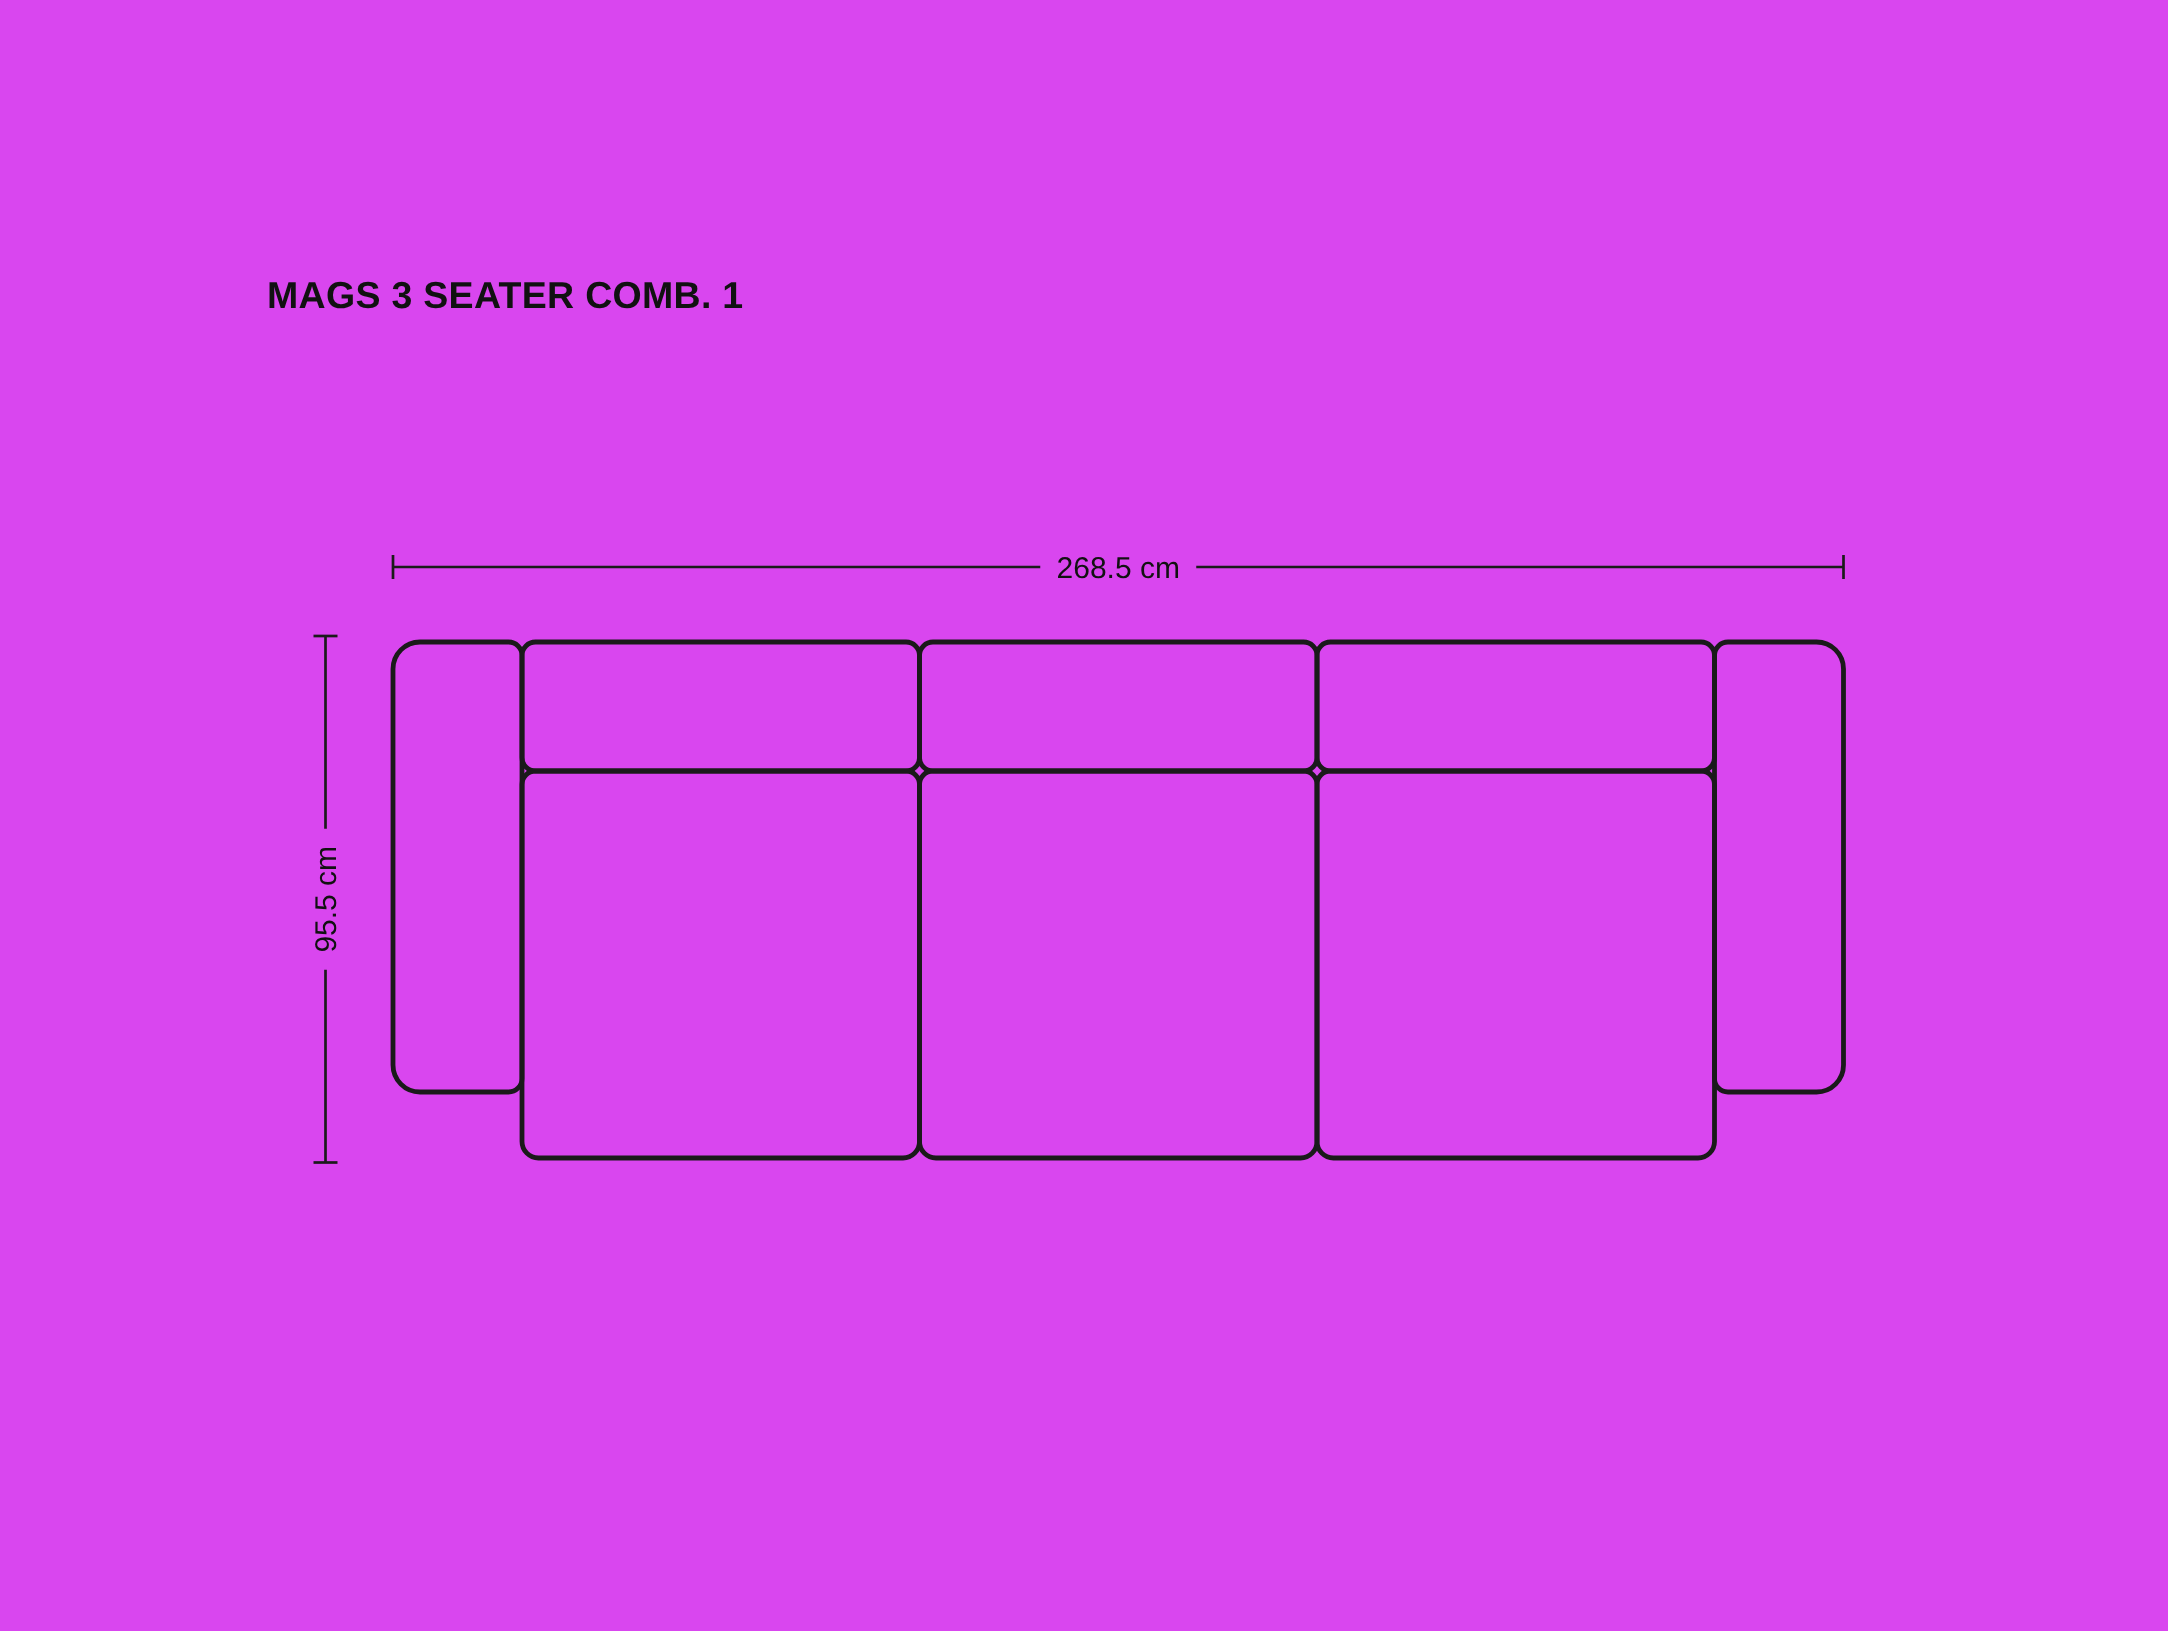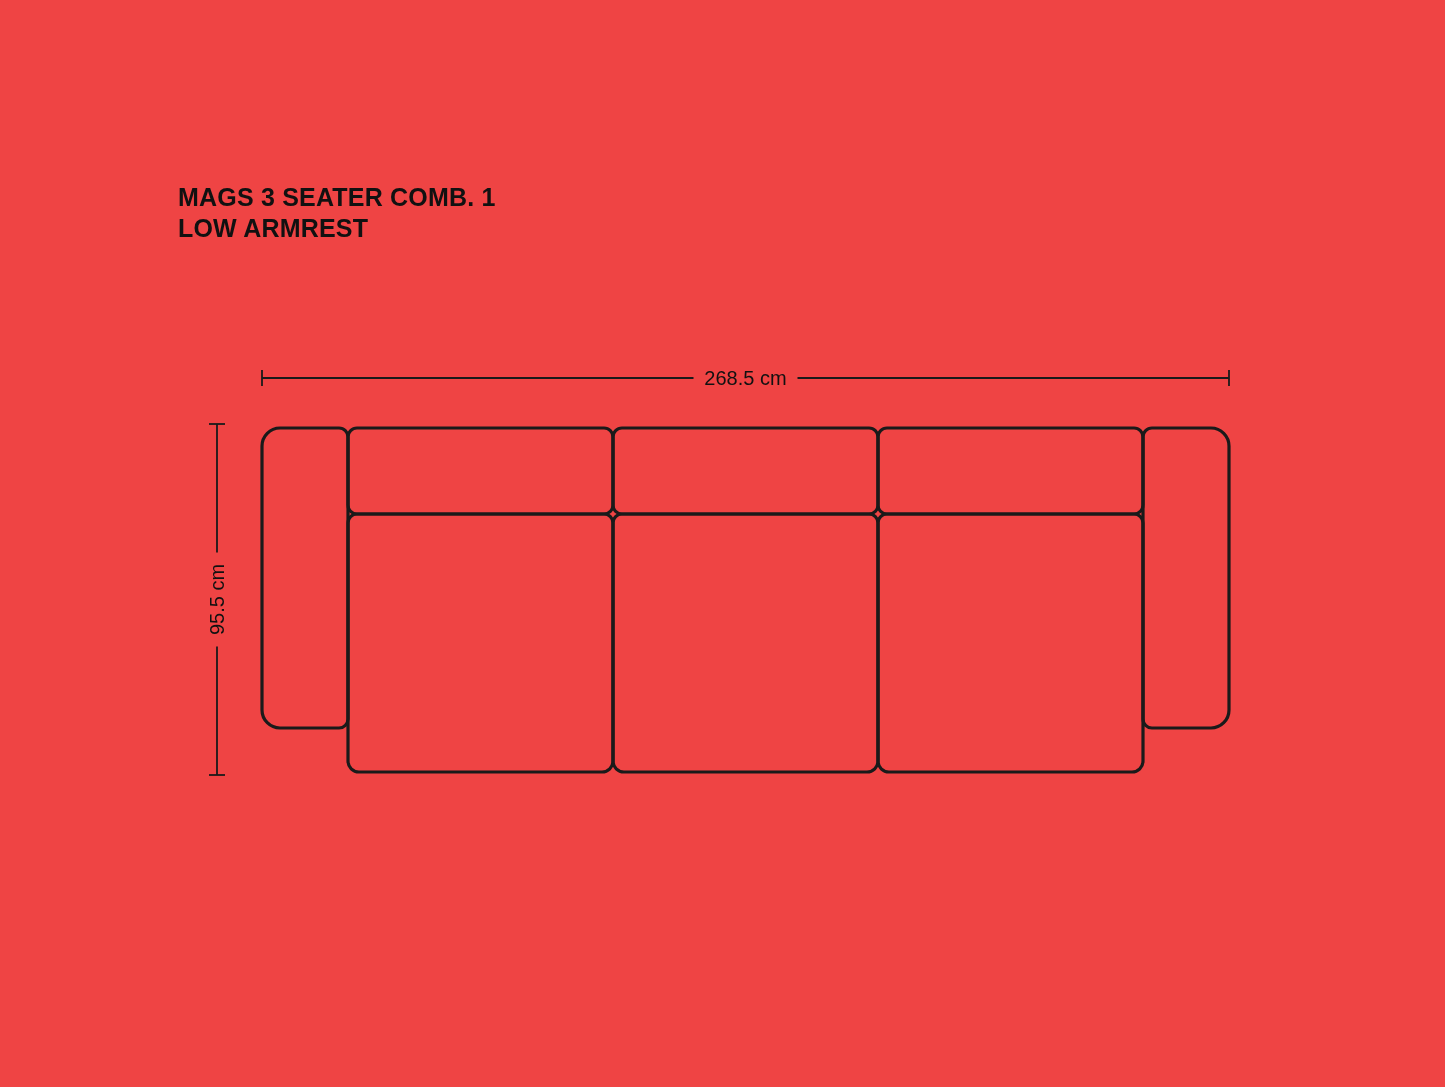--- a/index.html
+++ b/index.html
@@ -4,21 +4,21 @@
 <style>
   html, body {
     margin: 0;
     padding: 0;
     background: #ffffff;
   }
   .canvas {
     position: relative;
     width: 1445px;
     height: 1087px;
-    background: #ef4444;
+    background: #d946ef;
     overflow: hidden;
     font-family: "Liberation Sans", sans-serif;
   }
   .title-block {
     position: absolute;
     left: 178px;
     top: 182px;
     color: #111111;
     font-size: 25px;
     font-weight: 700;
@@ -38,21 +38,20 @@
     font-size: 20px;
     fill: #111111;
   }
 </style>
 </head>
 <body>
 
 <div class="canvas">
   <div class="title-block">
     <div>MAGS 3 SEATER COMB. 1</div>
-    <div>LOW ARMREST</div>
   </div>
   <svg class="diagram-svg" id="diagram" viewBox="0 0 1445 1087" xmlns="http://www.w3.org/2000/svg">
       <path d="M280 428H339A9 9 0 0 1 348 437V719A9 9 0 0 1 339 728H280A18 18 0 0 1 262 710V446A18 18 0 0 1 280 428Z" fill="none" stroke="#1a1a1a" stroke-width="3.2"></path>
       <path d="M357 428H604A9 9 0 0 1 613 437V505A9 9 0 0 1 604 514H357A9 9 0 0 1 348 505V437A9 9 0 0 1 357 428Z" fill="none" stroke="#1a1a1a" stroke-width="3.2"></path>
       <path d="M622 428H869A9 9 0 0 1 878 437V505A9 9 0 0 1 869 514H622A9 9 0 0 1 613 505V437A9 9 0 0 1 622 428Z" fill="none" stroke="#1a1a1a" stroke-width="3.2"></path>
       <path d="M887 428H1134A9 9 0 0 1 1143 437V505A9 9 0 0 1 1134 514H887A9 9 0 0 1 878 505V437A9 9 0 0 1 887 428Z" fill="none" stroke="#1a1a1a" stroke-width="3.2"></path>
       <path d="M357 514H604A9 9 0 0 1 613 523V761A11 11 0 0 1 602 772H359A11 11 0 0 1 348 761V523A9 9 0 0 1 357 514Z" fill="none" stroke="#1a1a1a" stroke-width="3.2"></path>
       <path d="M622 514H869A9 9 0 0 1 878 523V761A11 11 0 0 1 867 772H624A11 11 0 0 1 613 761V523A9 9 0 0 1 622 514Z" fill="none" stroke="#1a1a1a" stroke-width="3.2"></path>
       <path d="M887 514H1134A9 9 0 0 1 1143 523V761A11 11 0 0 1 1132 772H889A11 11 0 0 1 878 761V523A9 9 0 0 1 887 514Z" fill="none" stroke="#1a1a1a" stroke-width="3.2"></path>
       <path d="M1152 428H1211A18 18 0 0 1 1229 446V710A18 18 0 0 1 1211 728H1152A9 9 0 0 1 1143 719V437A9 9 0 0 1 1152 428Z" fill="none" stroke="#1a1a1a" stroke-width="3.2"></path>

